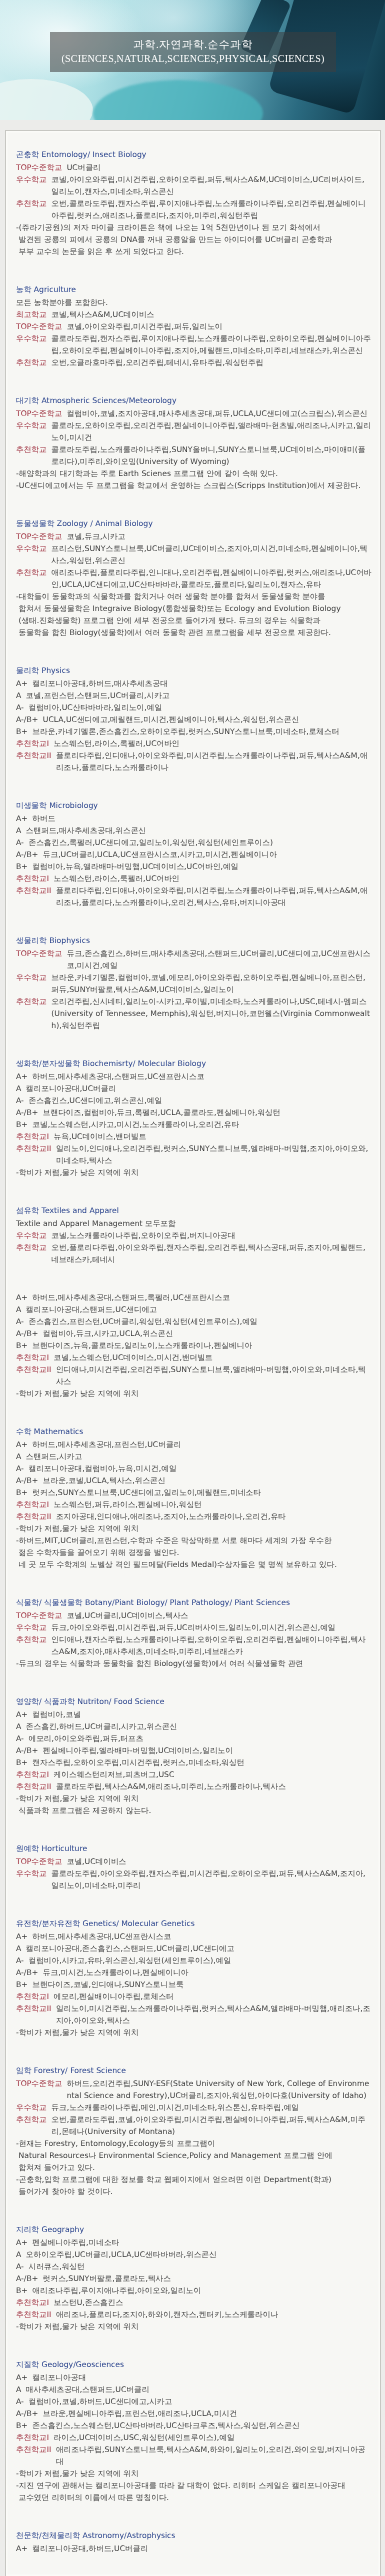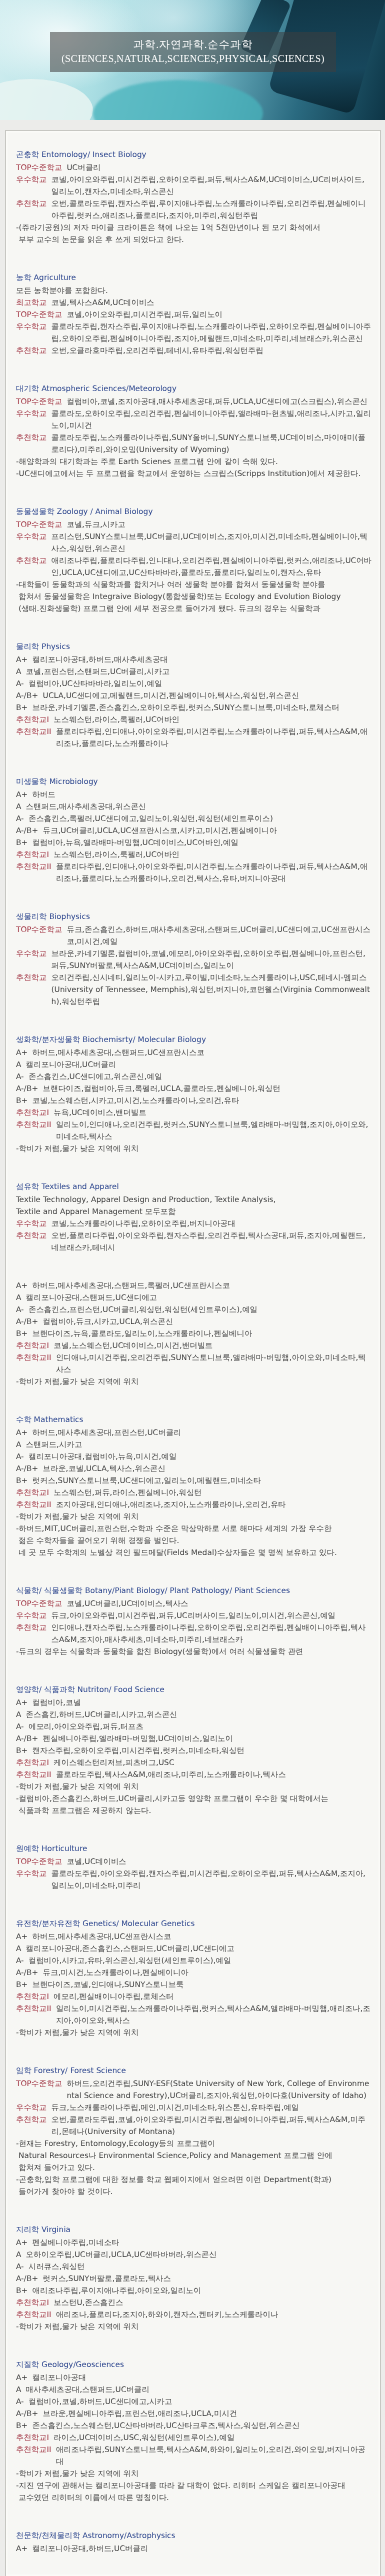--- a/index.html
+++ b/index.html
@@ -103,20 +103,21 @@
         </div>
         <div class="row">
           <span class="lbl rank">우수학교</span>
           <span class="txt">코넬,아이오와주립,미시건주립,오하이오주립,퍼듀,텍사스A&amp;M,UC데이비스,UC리버사이드,일리노이,캔자스,미네소타,위스콘신</span>
         </div>
         <div class="row">
           <span class="lbl rank">추천학교</span>
           <span class="txt">오번,콜로라도주립,캔자스주립,루이지애나주립,노스캐롤라이나주립,오리건주립,펜실베이니아주립,럿커스,애리조나,플로리다,조지아,미주리,워싱턴주립</span>
         </div>
         <div class="note-line">-(쥬라기공원)의 저자 마이클 크라이튼은 책에 나오는 1억 5천만년이나 된 모기 화석에서</div>
+        <div class="note-line"> 발견된 공룡의 피에서 공룡의 DNA를 꺼내 공룡알을 만드는 아이디어를 UC버클리 곤충학과</div>
         <div class="note-line"> 부부 교수의 논문을 읽은 후 쓰게 되었다고 한다.</div>
       </div>
       <div class="section">
         <div class="section-title">농학 Agriculture</div>
         <div class="desc-line">모든 농학분야를 포함한다.</div>
         <div class="row">
           <span class="lbl rank">최고학교</span>
           <span class="txt">코넬,텍사스A&amp;M,UC데이비스</span>
         </div>
         <div class="row">
@@ -159,20 +160,21 @@
           <span class="lbl rank">우수학교</span>
           <span class="txt">프리스턴,SUNY스토니브룩,UC버클리,UC데이비스,조지아,미시건,미네소타,펜실베이니아,텍사스,워싱턴,위스콘신</span>
         </div>
         <div class="row">
           <span class="lbl rank">추천학교</span>
           <span class="txt">애리조나주립,플로리다주립,인니대나,오리건주립,펜실베이니아주립,럿커스,애리조나,UC어바인,UCLA,UC샌디에고,UC산타바바라,콜로라도,플로리다,일리노이,캔자스,유타</span>
         </div>
         <div class="note-line">-대학들이 동물학과의 식물학과를 합치거나 여러 생물학 분야를 합쳐서 동물생물학 분야를</div>
         <div class="note-line"> 합쳐서 동물생물학은 Integraive Biology(통합생물학)또는 Ecology and Evolution Biology</div>
         <div class="note-line"> (생태.진화생물학) 프로그램 안에 세부 전공으로 들어가게 됐다. 듀크의 경우는 식물학과</div>
+        <div class="note-line"> 동물학을 합친 Biology(생물학)에서 여러 동물학 관련 프로그램을 세부 전공으로 제공한다.</div>
       </div>
       <div class="section">
         <div class="section-title">물리학 Physics</div>
         <div class="row">
           <span class="lbl grade">A+</span>
           <span class="txt">캘리포니아공대,하버드,매사추세츠공대</span>
         </div>
         <div class="row">
           <span class="lbl grade">A</span>
           <span class="txt">코넬,프린스턴,스탠퍼드,UC버클리,시카고</span>
@@ -271,21 +273,20 @@
           <span class="txt">뉴욕,UC데이비스,밴더빌트</span>
         </div>
         <div class="row">
           <span class="lbl rank">추천학교II</span>
           <span class="txt">일리노이,인디애나,오리건주립,럿커스,SUNY스토니브룩,엘라배마-버밍햄,조지아,아이오와,미네소타,텍사스</span>
         </div>
         <div class="note-line">-학비가 저렴,물가 낮은 지역에 위치</div>
       </div>
       <div class="section">
         <div class="section-title">섬유학 Textiles and Apparel</div>
-        <div class="desc-line">Textile Technology, Apparel Design and Production, Textile Analysis,</div>
         <div class="desc-line">Textile and Apparel Management 모두포함</div>
         <div class="row">
           <span class="lbl rank">우수학교</span>
           <span class="txt">코넬,노스캐롤라이나주립,오하이오주립,버지니아공대</span>
         </div>
         <div class="row">
           <span class="lbl rank">추천학교</span>
           <span class="txt">오번,플로리다주립,아이오와주립,캔자스주립,오리건주립,텍사스공대,퍼듀,조지아,메릴랜드,네브래스카,테네시</span>
         </div>
       </div>
@@ -395,21 +396,20 @@
         </div>
         <div class="row">
           <span class="lbl rank">추천학교I</span>
           <span class="txt">케이스웨스턴리저브,피츠버그,USC</span>
         </div>
         <div class="row">
           <span class="lbl rank">추천학교II</span>
           <span class="txt">콜로라도주립,텍사스A&amp;M,애리조나,미주리,노스캐롤라이나,텍사스</span>
         </div>
         <div class="note-line">-학비가 저렴,물가 낮은 지역에 위치</div>
-        <div class="note-line">-컬럼비아,존스홉킨스,하버드,UC버클리,시카고등 영양학 프로그램이 우수한 몇 대학에서는</div>
         <div class="note-line"> 식품과학 프로그램은 제공하지 않는다.</div>
       </div>
       <div class="section">
         <div class="section-title">원예학 Horticulture</div>
         <div class="row">
           <span class="lbl rank">TOP수준학교</span>
           <span class="txt">코넬,UC데이비스</span>
         </div>
         <div class="row">
           <span class="lbl rank">우수학교</span>
@@ -462,21 +462,21 @@
           <span class="lbl rank">추천학교</span>
           <span class="txt">오번,콜로라도주립,코넬,아이오와주립,미시건주립,펜실베이니아주립,퍼듀,텍사스A&amp;M,미주리,몬테나(University of Montana)</span>
         </div>
         <div class="note-line">-현재는 Forestry, Entomology,Ecology등의 프로그램이</div>
         <div class="note-line"> Natural Resources나 Environmental Science,Policy and Management 프로그램 안에</div>
         <div class="note-line"> 합쳐져 들어가고 있다.</div>
         <div class="note-line">-곤충학,입학 프로그램에 대한 정보를 학교 웹페이지에서 얻으려면 이런 Department(학과)</div>
         <div class="note-line"> 들어가게 찾아야 할 것이다.</div>
       </div>
       <div class="section">
-        <div class="section-title">지리학 Virginia</div>
+        <div class="section-title">지리학 Geography</div>
         <div class="row">
           <span class="lbl grade">A+</span>
           <span class="txt">펜실베니아주립,미네소타</span>
         </div>
         <div class="row">
           <span class="lbl grade">A</span>
           <span class="txt">오하이오주립,UC버클리,UCLA,UC샌타바버라,위스콘신</span>
         </div>
         <div class="row">
           <span class="lbl grade">A-</span>

